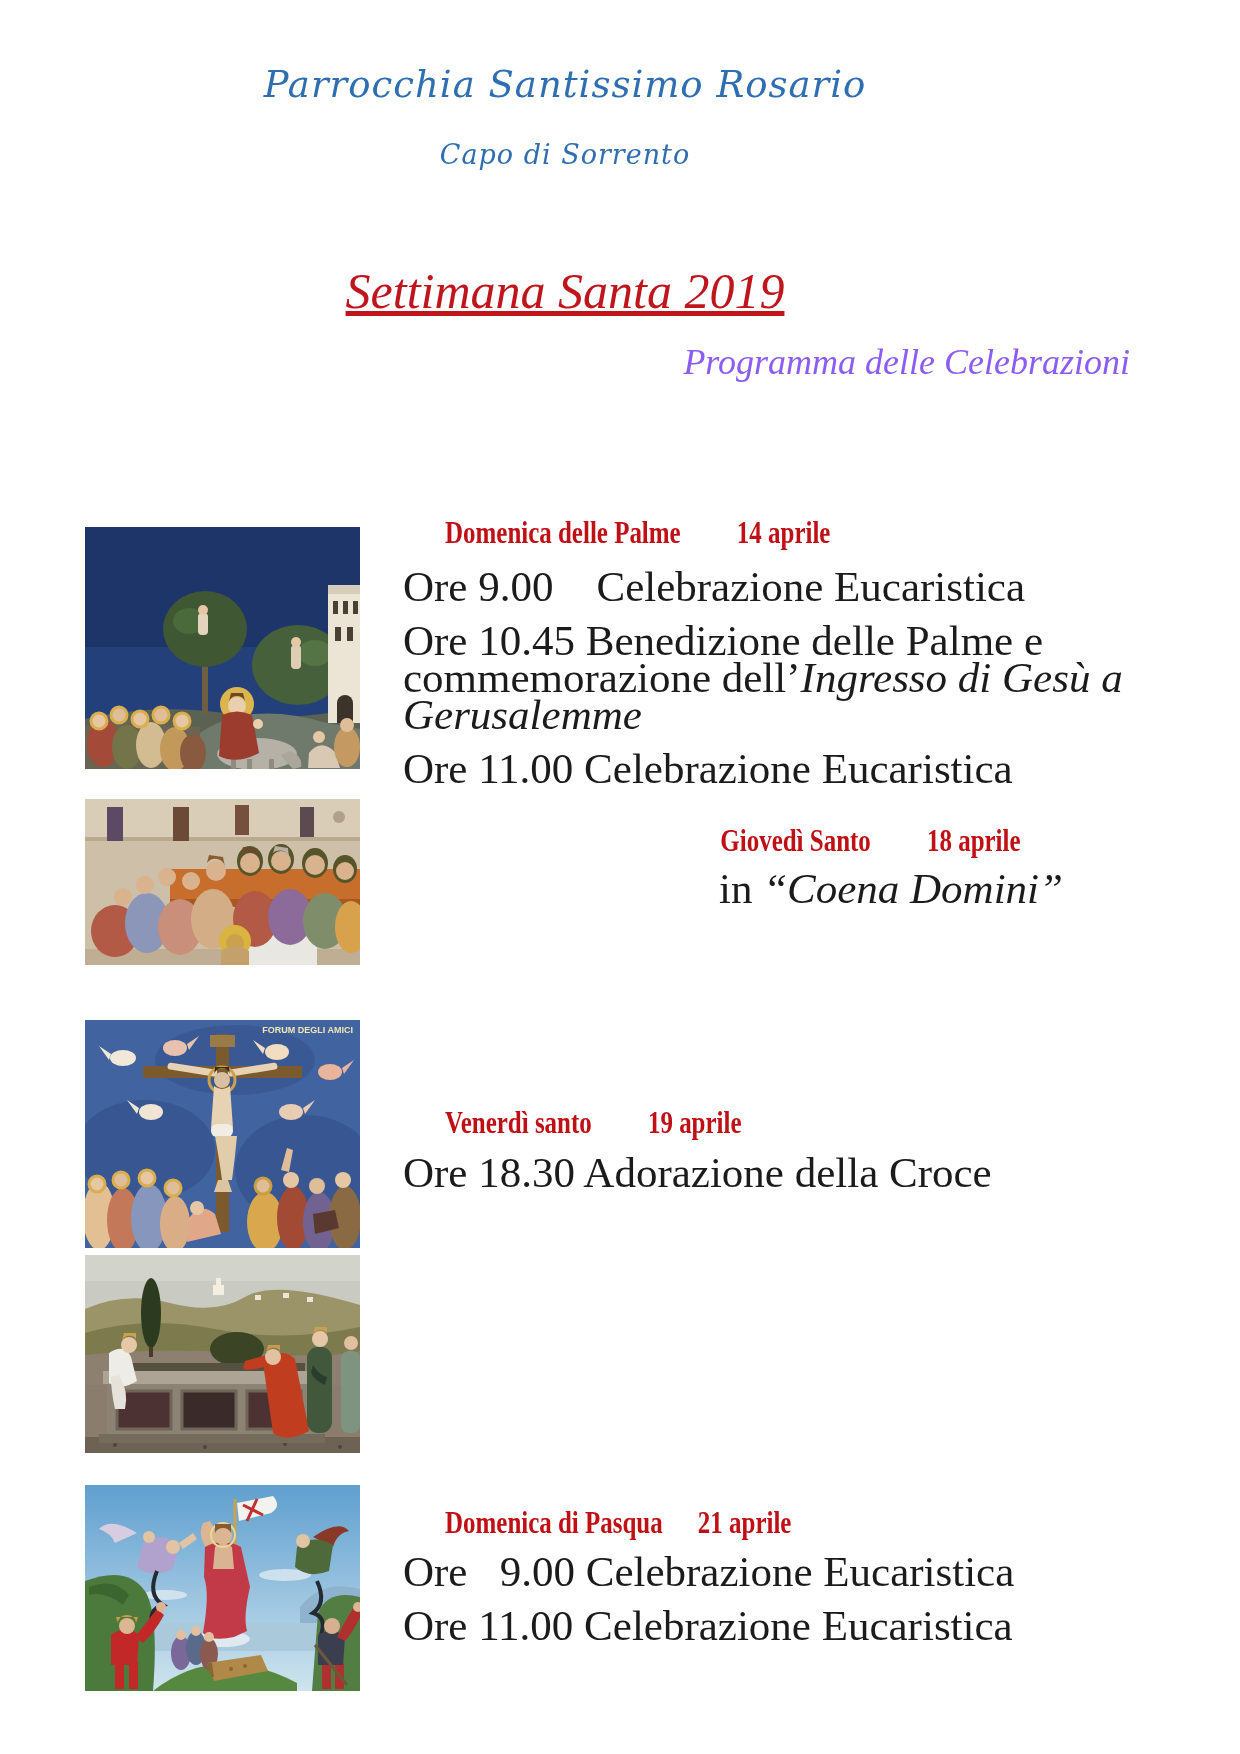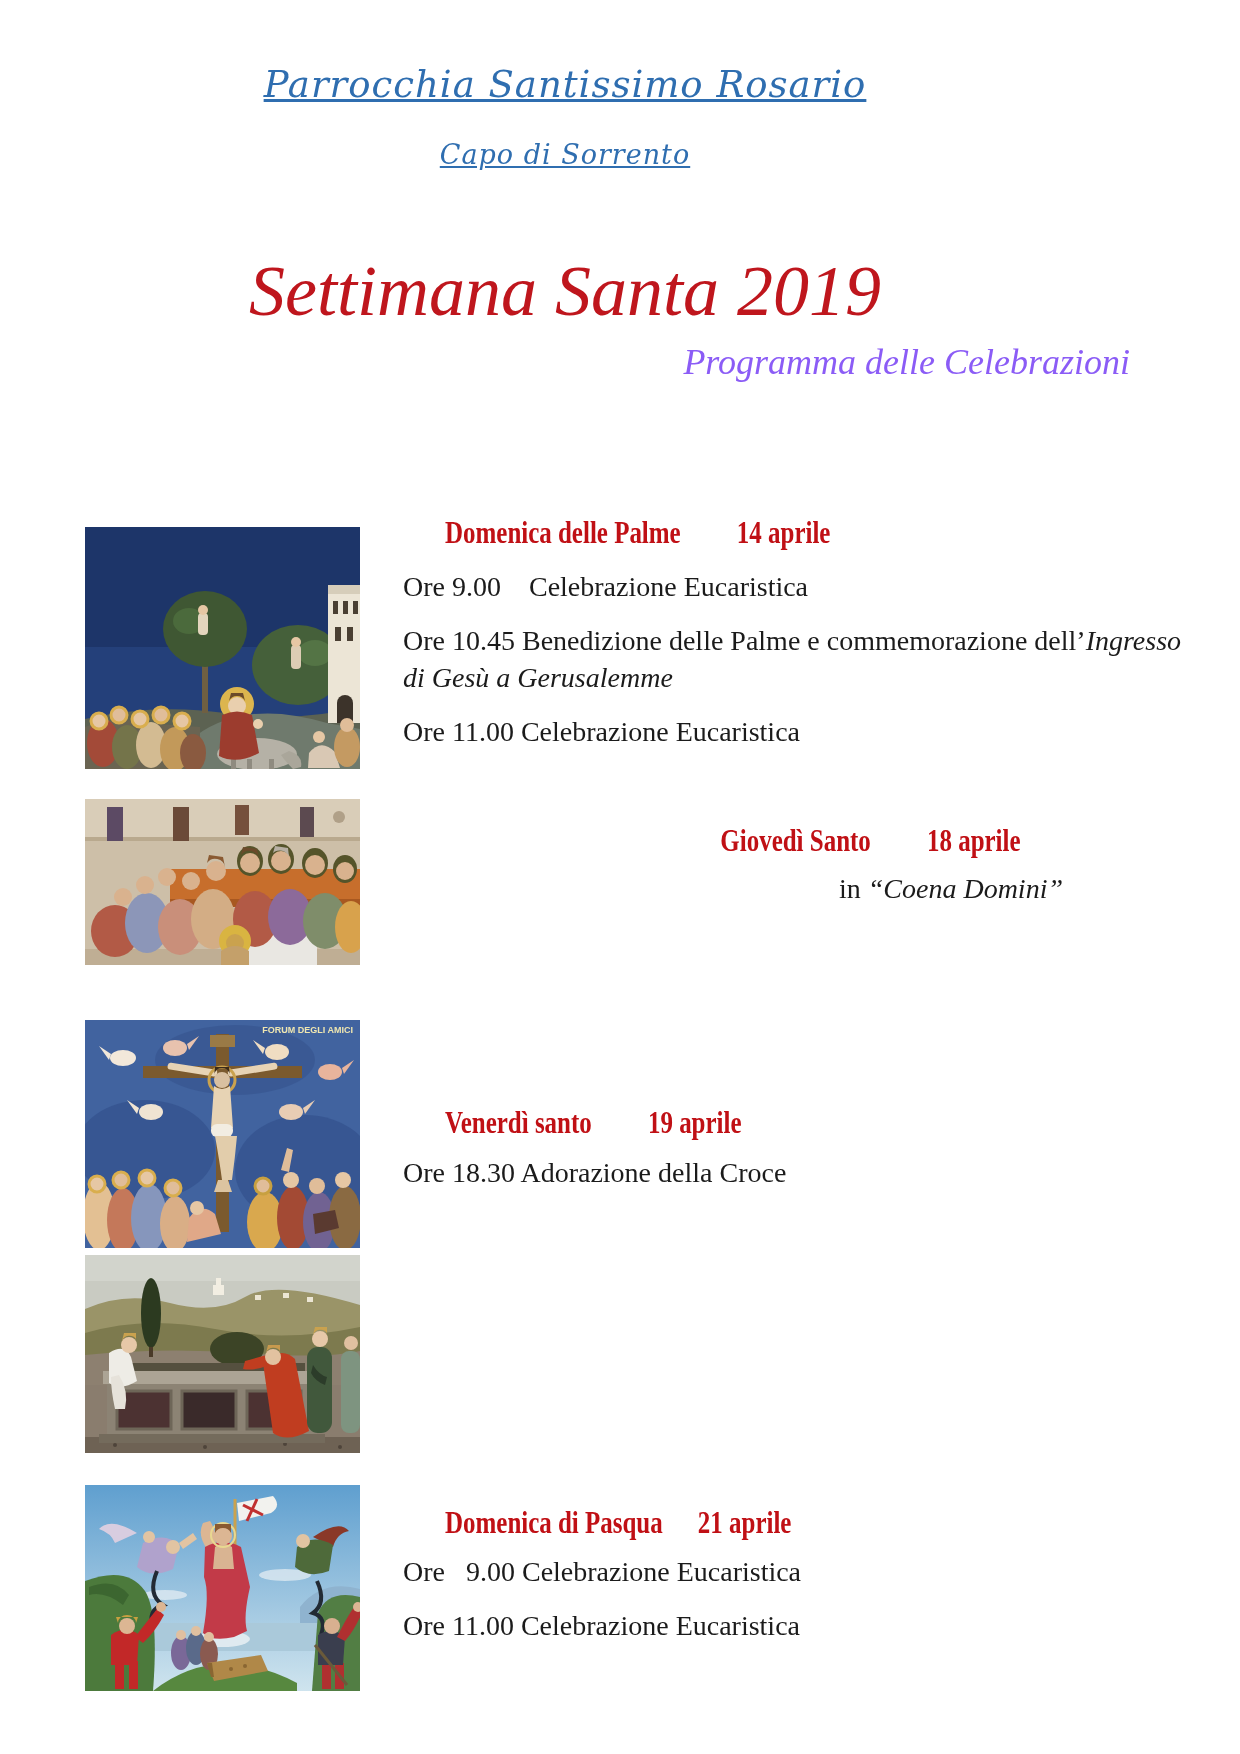--- a/index.html
+++ b/index.html
@@ -2,40 +2,40 @@
 <html lang="it"><head>
 <meta charset="utf-8">
 <style>
   html,body{margin:0;padding:0;background:#ffffff;}
   .page{
     position:relative;width:1240px;height:1754px;margin:0 auto;background:#ffffff;
     font-family:"Liberation Serif",serif;color:#1b1b1b;overflow:hidden;
   }
   
   .cband{position:absolute;left:0;width:1130px;text-align:center;}
-  .script-line{font-family:"DejaVu Serif",serif;font-style:italic;color:#2f6eb0;letter-spacing:1px;text-decoration:underline;}
+  .script-line{font-family:"DejaVu Serif",serif;font-style:italic;color:#2f6eb0;letter-spacing:1px;}
   .script-1{top:62px;font-size:37px;line-height:46px;}
   .script-2{top:134px;font-size:27px;line-height:42px;}
-  .doc-title{top:248px;font-size:72px;line-height:86px;font-style:italic;color:#bf161d;}
+  .doc-title{top:248px;font-size:50px;line-height:86px;font-style:italic;color:#bf161d;text-decoration:underline;}
   .doc-subtitle{top:334px;font-size:36px;line-height:56px;font-style:italic;color:#8b5cf6;text-align:right;}
 
   .art{position:absolute;left:85px;}
   .art svg{display:block;}
 
   .txt{position:absolute;left:403px;width:800px;}
   .txt.centered{width:660px;text-align:right;}
 
   .sec-heading{font-size:32px;line-height:44px;font-weight:bold;color:#c01015;white-space:nowrap;}
   .sec-heading .hscale{display:inline-block;transform:scaleX(0.78);transform-origin:0 50%;}
   .centered .sec-heading .hscale{transform-origin:50% 50%;}
   .sec-heading .h-date{margin-left:72px;}
   .sec-heading.tight .h-date{margin-left:45px;}
   .indent{margin-left:42px;}
 
-  .body p{font-size:28px;line-height:37px;margin:17px 0 0 0;white-space:pre-wrap;}
+  .body p{font-size:43px;line-height:37px;margin:17px 0 0 0;white-space:pre-wrap;}
   .body p:first-child{margin-top:0;}
   .body i{font-style:italic;}
 
   
   .s1-art{top:527px;} .s1-txt{top:510px;}
   .s1-txt .body{margin-top:14px;}
   .s2-art{top:799px;} .s2-txt{top:818px;}
   .s2-txt .body{margin-top:8px;}
   .s3-art{top:1020px;} .s3-txt{top:1064px;margin-top:36px;}
   .s3-txt .body{margin-top:10px;}

